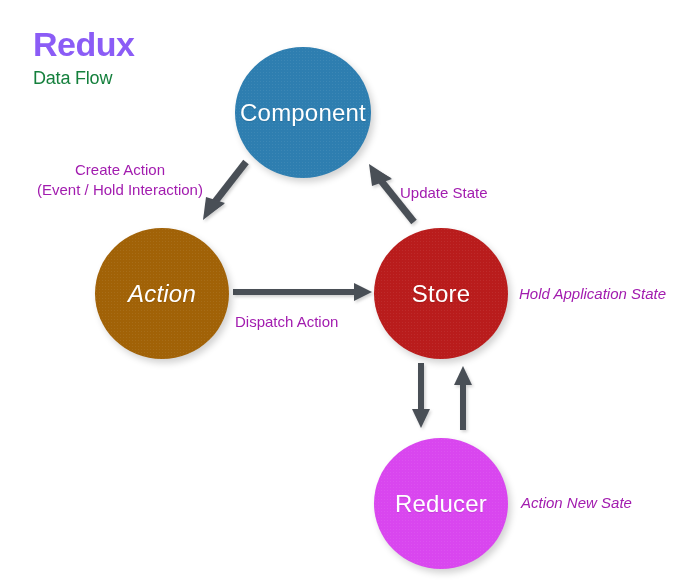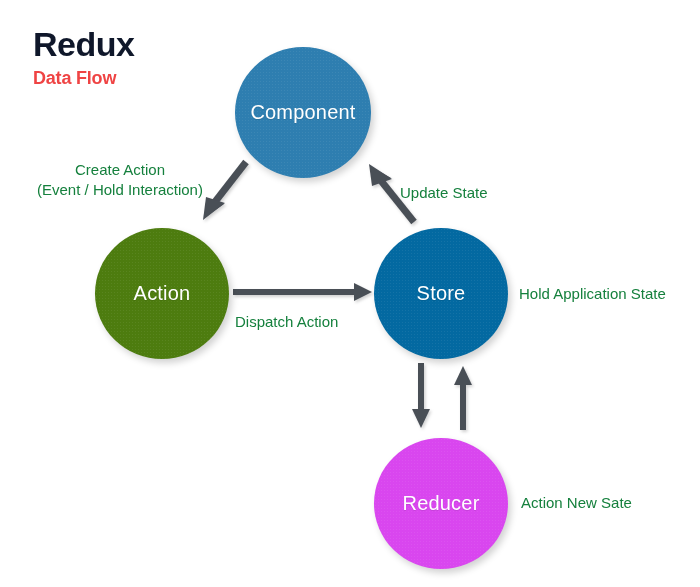--- a/index.html
+++ b/index.html
@@ -21,46 +21,46 @@
 
   
   .title-block {
     position: absolute;
     left: 33px;
     top: 27px;
   }
   .title-main {
     font-size: 34px;
     font-weight: bold;
-    color: #0f172a;
+    color: #8b5cf6;
     line-height: 1.0;
     letter-spacing: -0.5px;
   }
   .title-sub {
     font-size: 18px;
-    font-weight: bold;
-    color: #ef4444;
+    font-weight: normal;
+    color: #15803d;
     line-height: 1.0;
     margin-top: 8px;
     letter-spacing: -0.2px;
   }
 
   
   .node {
     position: absolute;
     border-radius: 50%;
     display: flex;
     align-items: center;
     justify-content: center;
     box-shadow: 3px 4px 7px rgba(0,0,0,0.18);
     z-index: 3;
   }
   .node-label {
     color: #ffffff;
-    font-size: 20px;
+    font-size: 24px;
     font-weight: 400;
     letter-spacing: 0.2px;
     text-shadow: 0 1px 1px rgba(0,0,0,0.10);
     user-select: none;
   }
   .noise {
     position: absolute;
     inset: 0;
     border-radius: 50%;
     opacity: 0.10;
@@ -83,28 +83,28 @@
     left: 0;
     top: 0;
     width: 700px;
     height: 587px;
     z-index: 2;
   }
 
   
   .edge-label {
     position: absolute;
-    color: #15803d;
+    color: #a21caf;
     font-size: 15px;
     line-height: 1.35;
     white-space: nowrap;
     z-index: 4;
     user-select: none;
   }
-  .edge-label.italic { }
+  .edge-label.italic { font-style: italic; }
 
   #label-create-action {
     left: 20px;
     top: 160px;
     width: 200px;
     text-align: center;
   }
   #label-update-state { left: 400px; top: 183px; }
   #label-dispatch-action { left: 235px; top: 312px; }
   #label-hold-app-state { left: 519px; top: 284px; font-size: 15px; }
@@ -153,26 +153,26 @@
       <line x1="463" y1="430" x2="463" y2="382" stroke="#4A4F57" stroke-width="6" stroke-linecap="butt"></line>
       <polygon points="463,366 454,385 472,385" fill="#4A4F57"></polygon>
     </g>
   </svg>
 
   <div class="node" id="node-component" style="background:#2E7EB0;">
     <span class="noise"></span>
     <span class="node-label">Component</span>
   </div>
 
-  <div class="node" id="node-action" style="background:#4d7c0f;">
+  <div class="node" id="node-action" style="background:#a16207;font-style:italic;">
     <span class="noise"></span>
     <span class="node-label">Action</span>
   </div>
 
-  <div class="node" id="node-store" style="background:#0369a1;">
+  <div class="node" id="node-store" style="background:#b91c1c;">
     <span class="noise"></span>
     <span class="node-label">Store</span>
   </div>
 
   <div class="node" id="node-reducer" style="background:#d946ef;">
     <span class="noise"></span>
     <span class="node-label">Reducer</span>
   </div>
 
   <div class="edge-label" id="label-create-action">

